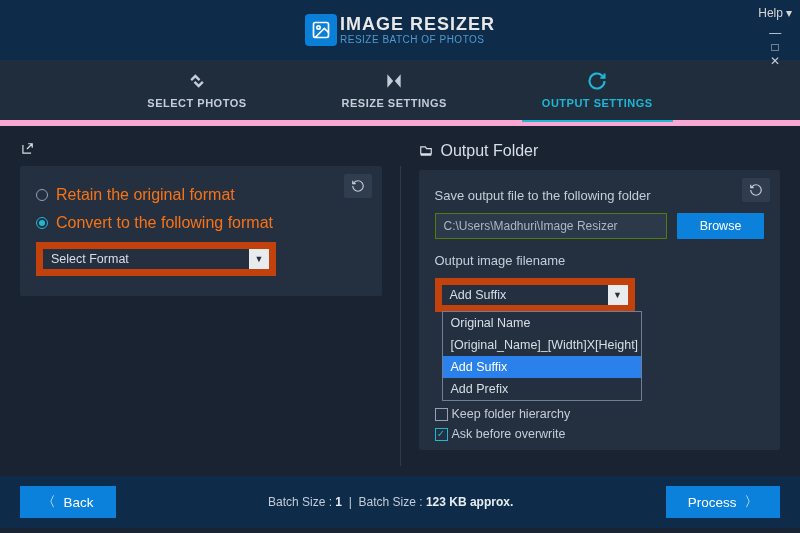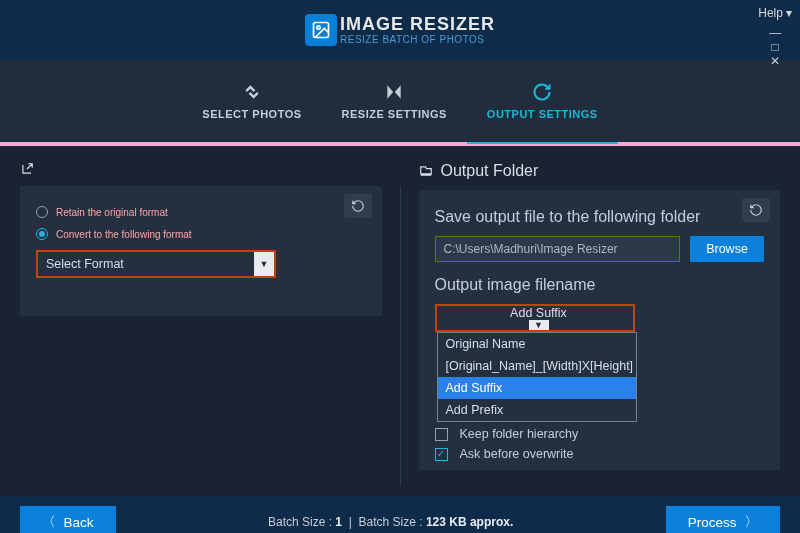--- a/index.html
+++ b/index.html
@@ -11,56 +11,56 @@
 .app-logo { width: 32px; height: 32px; background: #0a7fd8; border-radius: 4px; display: flex; align-items: center; justify-content: center; }
 .app-logo svg { width: 20px; height: 20px; }
 .title-text { line-height: 1.1; }
 .app-title { font-size: 18px; font-weight: 600; color: #e8e8e8; letter-spacing: 1px; }
 .app-sub { font-size: 10px; color: #4e9bd0; letter-spacing: 0.5px; }
 .win-controls { position: absolute; right: 0; top: 0; display: flex; align-items: center; height: 30px; flex-direction: column; }
 .help-link { color: #d7d7d7; font-size: 12px; padding: 6px 8px; cursor: pointer; display: flex; align-items: center; gap: 3px; }
 .win-btn { width: 30px; height: 30px; color: #c5cdd8; display: flex; align-items: center; justify-content: center; cursor: pointer; font-size: 12px; }
 
 
-.tabs { height: 86px; background: #202d3d; display: flex; justify-content: center; border-bottom: 4px solid #f9a8d4; }
+.tabs { height: 66px; background: #202d3d; display: flex; justify-content: center; gap: 55px; border-bottom: 6px solid #f9a8d4; }
 .tab { display: flex; flex-direction: column; align-items: center; justify-content: center; gap: 6px; padding: 8px 20px; cursor: pointer; color: #c5cdd8; font-size: 11px; font-weight: 600; letter-spacing: 0.5px; border-bottom: 2px solid transparent; margin-bottom: -2px; }
 .tab.active { color: #1eb7d6; border-bottom-color: #1eb7d6; }
 .tab svg { width: 20px; height: 20px; }
 
 
 .main { display: flex; gap: 0; height: 350px; padding: 10px 20px 5px; }
 .col { flex: 1; display: flex; flex-direction: column; }
 .section-head { display: flex; align-items: center; gap: 8px; padding: 6px 0 10px; color: #d8dfe8; font-size: 16px; }
 .section-head svg { width: 14px; height: 14px; }
 .panel { background: #24303f; border-radius: 2px; padding: 14px 16px; position: relative; flex-grow: 0; }
 .col-left .panel { height: 130px; }
 .col-right .panel { height: 280px; }
 .reset-btn { position: absolute; top: 8px; right: 10px; width: 28px; height: 24px; background: #2f3d4e; border-radius: 2px; display: flex; align-items: center; justify-content: center; cursor: pointer; color: #c5cdd8; }
 .reset-btn svg { width: 14px; height: 14px; }
 
-.radio-row { display: flex; align-items: center; gap: 8px; margin: 6px 0 10px; cursor: pointer; font-size: 10px; color: #fca5a5; }
+.radio-row { display: flex; align-items: center; gap: 8px; margin: 6px 0 10px; cursor: pointer; font-size: 16px; color: #f97316; }
 .radio { width: 12px; height: 12px; border: 1.5px solid #8fa3ba; border-radius: 50%; display: flex; align-items: center; justify-content: center; }
 .radio.checked::after { content: ""; width: 6px; height: 6px; background: #1eb7d6; border-radius: 50%; }
 .radio.checked { border-color: #1eb7d6; }
 
-.select { background: #24303f; border: 2px solid #c2410c; height: 28px; display: flex; align-items: center; justify-content: space-between; padding: 0 0 0 8px; color: #d8dfe8; font-size: 12.5px; cursor: pointer; position: relative; }
+.select { background: #24303f; border: 7px solid #c2410c; height: 34px; display: flex; align-items: center; justify-content: space-between; padding: 0 0 0 8px; color: #d8dfe8; font-size: 12.5px; cursor: pointer; position: relative; }
 .select-arrow { width: 20px; height: 100%; background: #e8ecef; color: #24303f; display: flex; align-items: center; justify-content: center; font-size: 9px; }
 .col-left .select { width: 240px; margin-top: 6px; }
 
-.folder-label { font-size: 16px; color: #c5cdd8; margin: 4px 0 10px; }
+.folder-label { font-size: 13px; color: #c5cdd8; margin: 4px 0 10px; }
 .folder-row { display: flex; gap: 10px; margin-bottom: 14px; }
 .folder-input { flex: 1; background: #2c3948; border: 1px solid #4d7c0f; height: 26px; padding: 0 8px; display: flex; align-items: center; color: #aab7c8; font-size: 12px; }
-.browse-btn { width: 74px; background: #0b81dc; color: #fff; height: 26px; display: flex; align-items: center; justify-content: center; font-size: 12.5px; cursor: pointer; border-radius: 1px; }
-
-.filename-select { width: 200px; position: relative; flex-direction: column; }
+.browse-btn { width: 87px; background: #0b81dc; color: #fff; height: 26px; display: flex; align-items: center; justify-content: center; font-size: 12.5px; cursor: pointer; border-radius: 1px; }
+
+.filename-select { width: 200px; position: relative; }
 .dropdown { position: absolute; left: 0; top: 26px; width: 200px; border: 1px solid #6e8096; background: #24303f; z-index: 10; }
 .dropdown-item { padding: 4px 8px; font-size: 12.5px; color: #d8dfe8; cursor: pointer; white-space: nowrap; overflow: hidden; }
 .dropdown-item.selected { background: #2a81ec; color: #fff; }
 
-.check-row { display: flex; align-items: center; gap: 12px; margin: 6px 0; font-size: 12.5px; color: #c5cdd8; margin-top: 95px; }
+.check-row { display: flex; align-items: center; gap: 4px; margin: 6px 0; font-size: 12.5px; color: #c5cdd8; margin-top: 95px; }
 .check-row + .check-row { margin-top: 6px; }
 .checkbox { width: 13px; height: 13px; border: 1.5px solid #8fa3ba; display: flex; align-items: center; justify-content: center; cursor: pointer; }
 .checkbox.checked { border-color: #1eb7d6; }
 .checkbox.checked::after { content: "✓"; color: #1eb7d6; font-size: 10px; line-height: 1; }
 
 
 .footer { height: 52px; background: #0e2b4a; display: flex; align-items: center; justify-content: space-between; padding: 0 20px; }
 .btn { height: 32px; padding: 0 22px; background: #0b81dc; color: #fff; display: flex; align-items: center; gap: 8px; font-size: 13.5px; cursor: pointer; border: none; }
 .batch-info { font-size: 12px; color: #c5cdd8; }
 .batch-info b { color: #e8edf3; font-weight: 600; }

